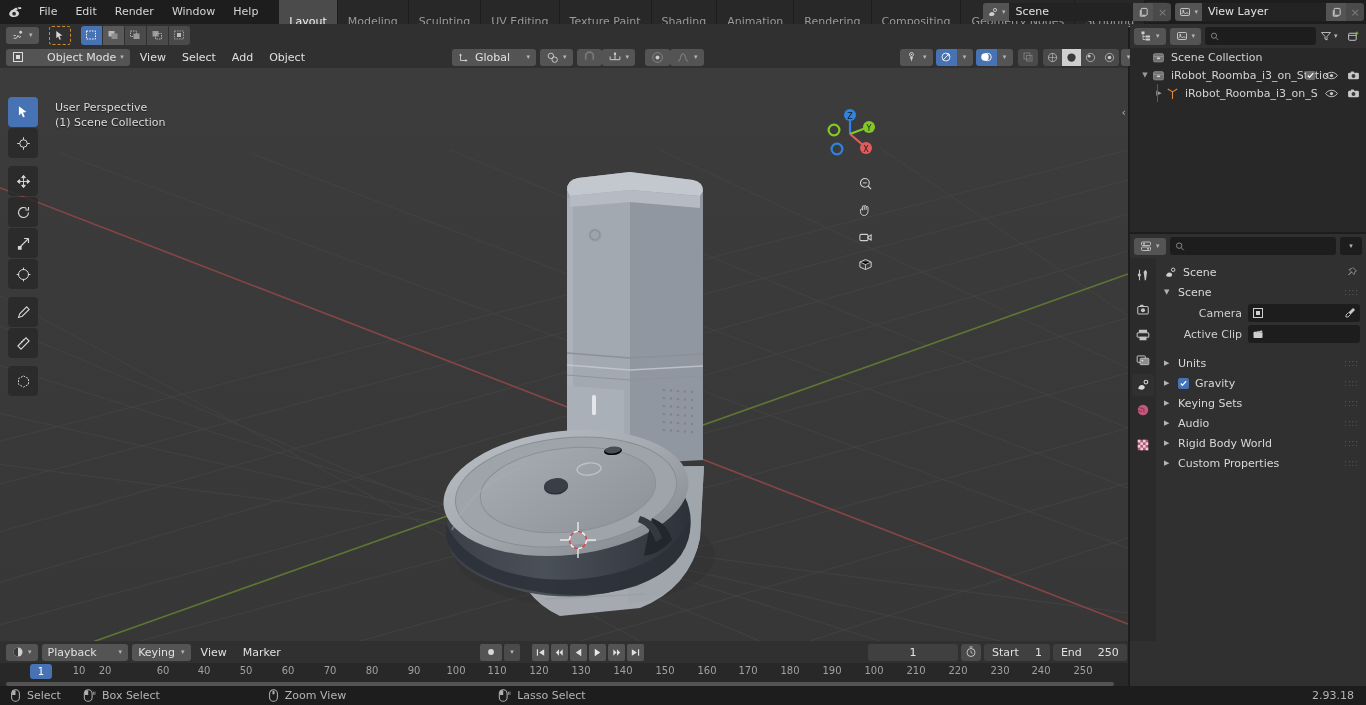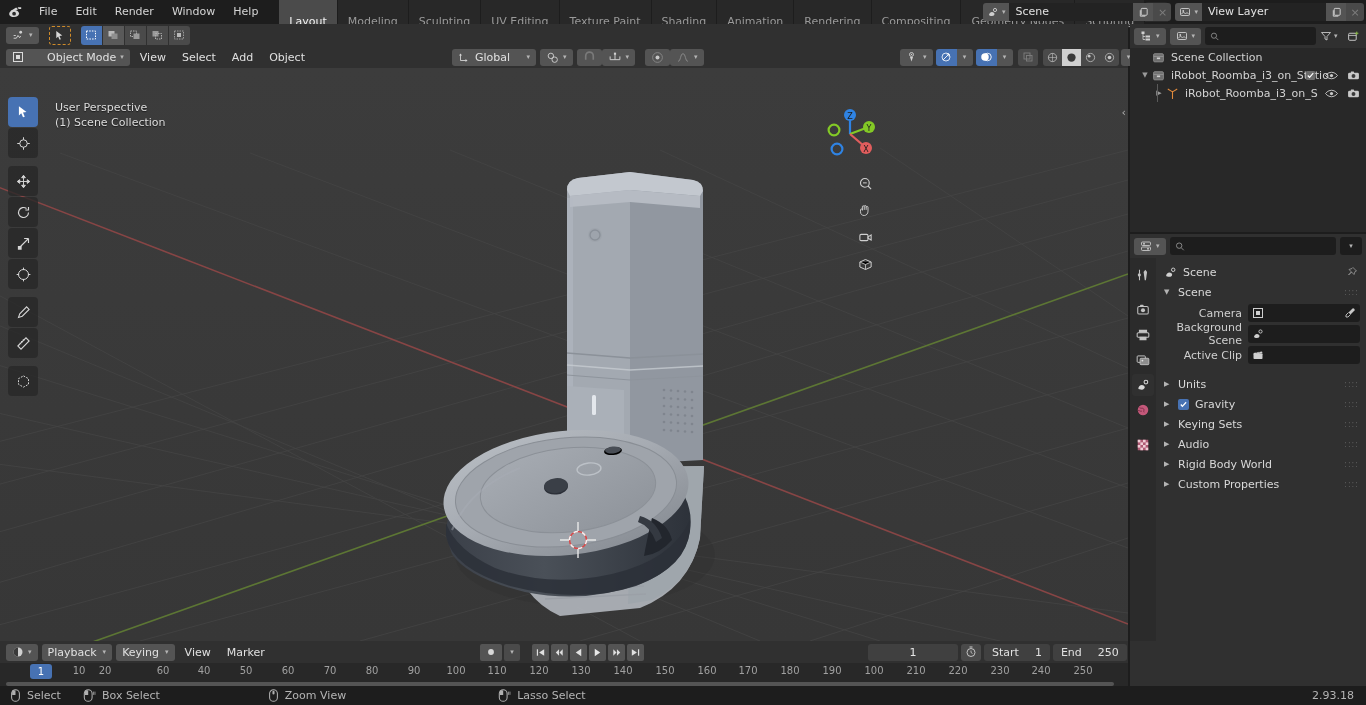--- a/index.html
+++ b/index.html
@@ -943,30 +943,20 @@
             <span></span>
             <span class="eyedrop">
               <svg width="12" height="12" viewBox="0 0 24 24">
                   <path d="M17 3a3 3 0 014 4l-8 8-4-4z" fill="#c8c8c8"></path>
                   <path d="M9 11l-5 5v4h4l5-5" fill="none" stroke="#c8c8c8" stroke-width="1.8"></path>
                 </svg>
             </span>
           </span>
         </div>
 
-        <div class="prop-row">
-          <span class="prop-label">Background Scene</span>
-          <span class="prop-field">
-            <svg width="12" height="12" viewBox="0 0 24 24">
-                <path d="M4 18c0-3 3-6 6-6s5 2 5 4-2 4-5 4-6-1-6-2z" fill="#cfcfcf"></path>
-                <circle cx="17" cy="7" r="3.2" fill="none" stroke="#cfcfcf" stroke-width="1.8"></circle>
-              </svg>
-            <span></span>
-          </span>
-        </div>
 
         <div class="prop-row">
           <span class="prop-label">Active Clip</span>
           <span class="prop-field">
             <svg width="12" height="12" viewBox="0 0 24 24">
                 <rect x="3" y="9" width="18" height="11" rx="1.5" fill="#cfcfcf"></rect>
                 <path d="M3 8l17-3 1 3.5L4 11.5z" fill="#cfcfcf"></path>
                 <path d="M8 5.5l1.5 3M13 4.5l1.5 3" stroke="#3a3a3a" stroke-width="1.2"></path>
               </svg>
             <span></span>
@@ -1021,21 +1011,21 @@
 
   <div class="timeline">
     <div class="tl-header">
       <div class="hdr-btn">
         <svg width="12" height="12" viewBox="0 0 24 24">
             <circle cx="12" cy="12" r="9" fill="#d0d0d0"></circle>
             <path d="M12 3a9 9 0 000 18z" fill="#3a3a3a"></path>
           </svg>
         <span class="caret">▾</span>
       </div>
-      <div class="hdr-btn" style="gap:6px;">
+      <div class="hdr-btn" style="gap:22px;">
         <span>Playback</span>
           <span class="caret">▾</span>
       </div>
       <div class="hdr-btn" style="gap:6px;">
         <span>Keying</span>
           <span class="caret">▾</span>
       </div>
       <div class="hdr-btn flat">View</div>
       <div class="hdr-btn flat">Marker</div>
 

